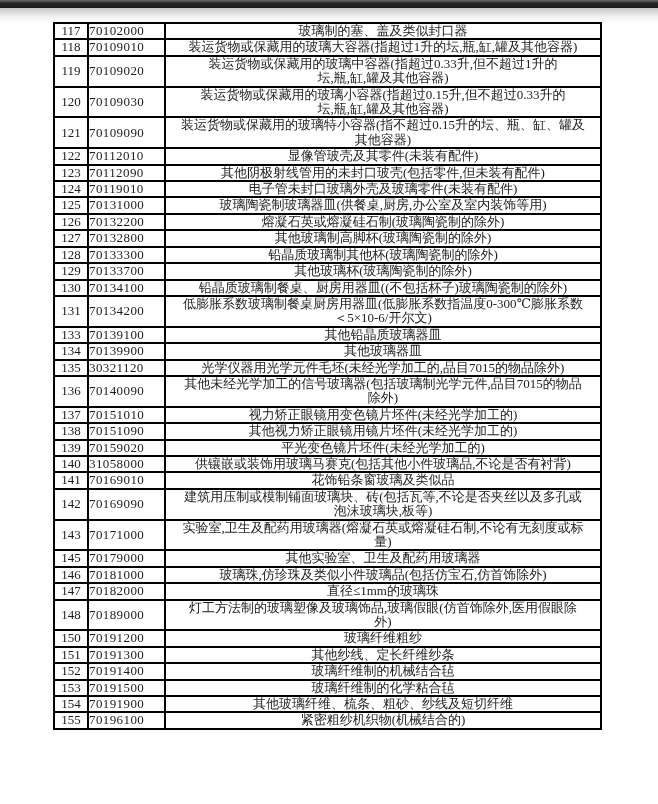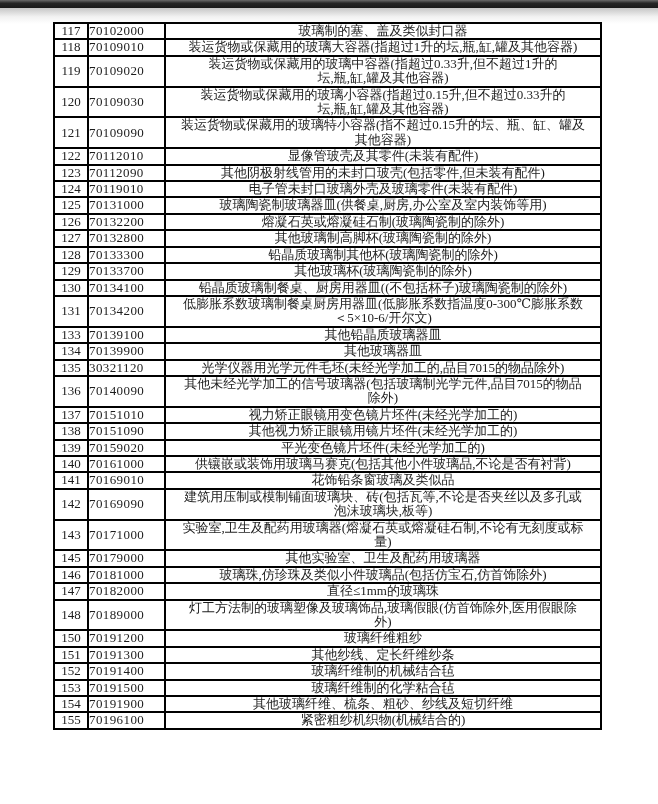--- a/index.html
+++ b/index.html
@@ -210,21 +210,21 @@
   </tr>
 
   <tr>
     <td class="c-no">139</td>
     <td class="c-code">70159020</td>
     <td class="c-desc">平光变色镜片坯件(未经光学加工的)</td>
   </tr>
 
   <tr>
     <td class="c-no">140</td>
-    <td class="c-code">70161000</td>
+    <td class="c-code">31058000</td>
     <td class="c-desc">供镶嵌或装饰用玻璃马赛克(包括其他小件玻璃品,不论是否有衬背)</td>
   </tr>
 
   <tr>
     <td class="c-no">141</td>
     <td class="c-code">70169010</td>
     <td class="c-desc">花饰铅条窗玻璃及类似品</td>
   </tr>
 
   <tr>

